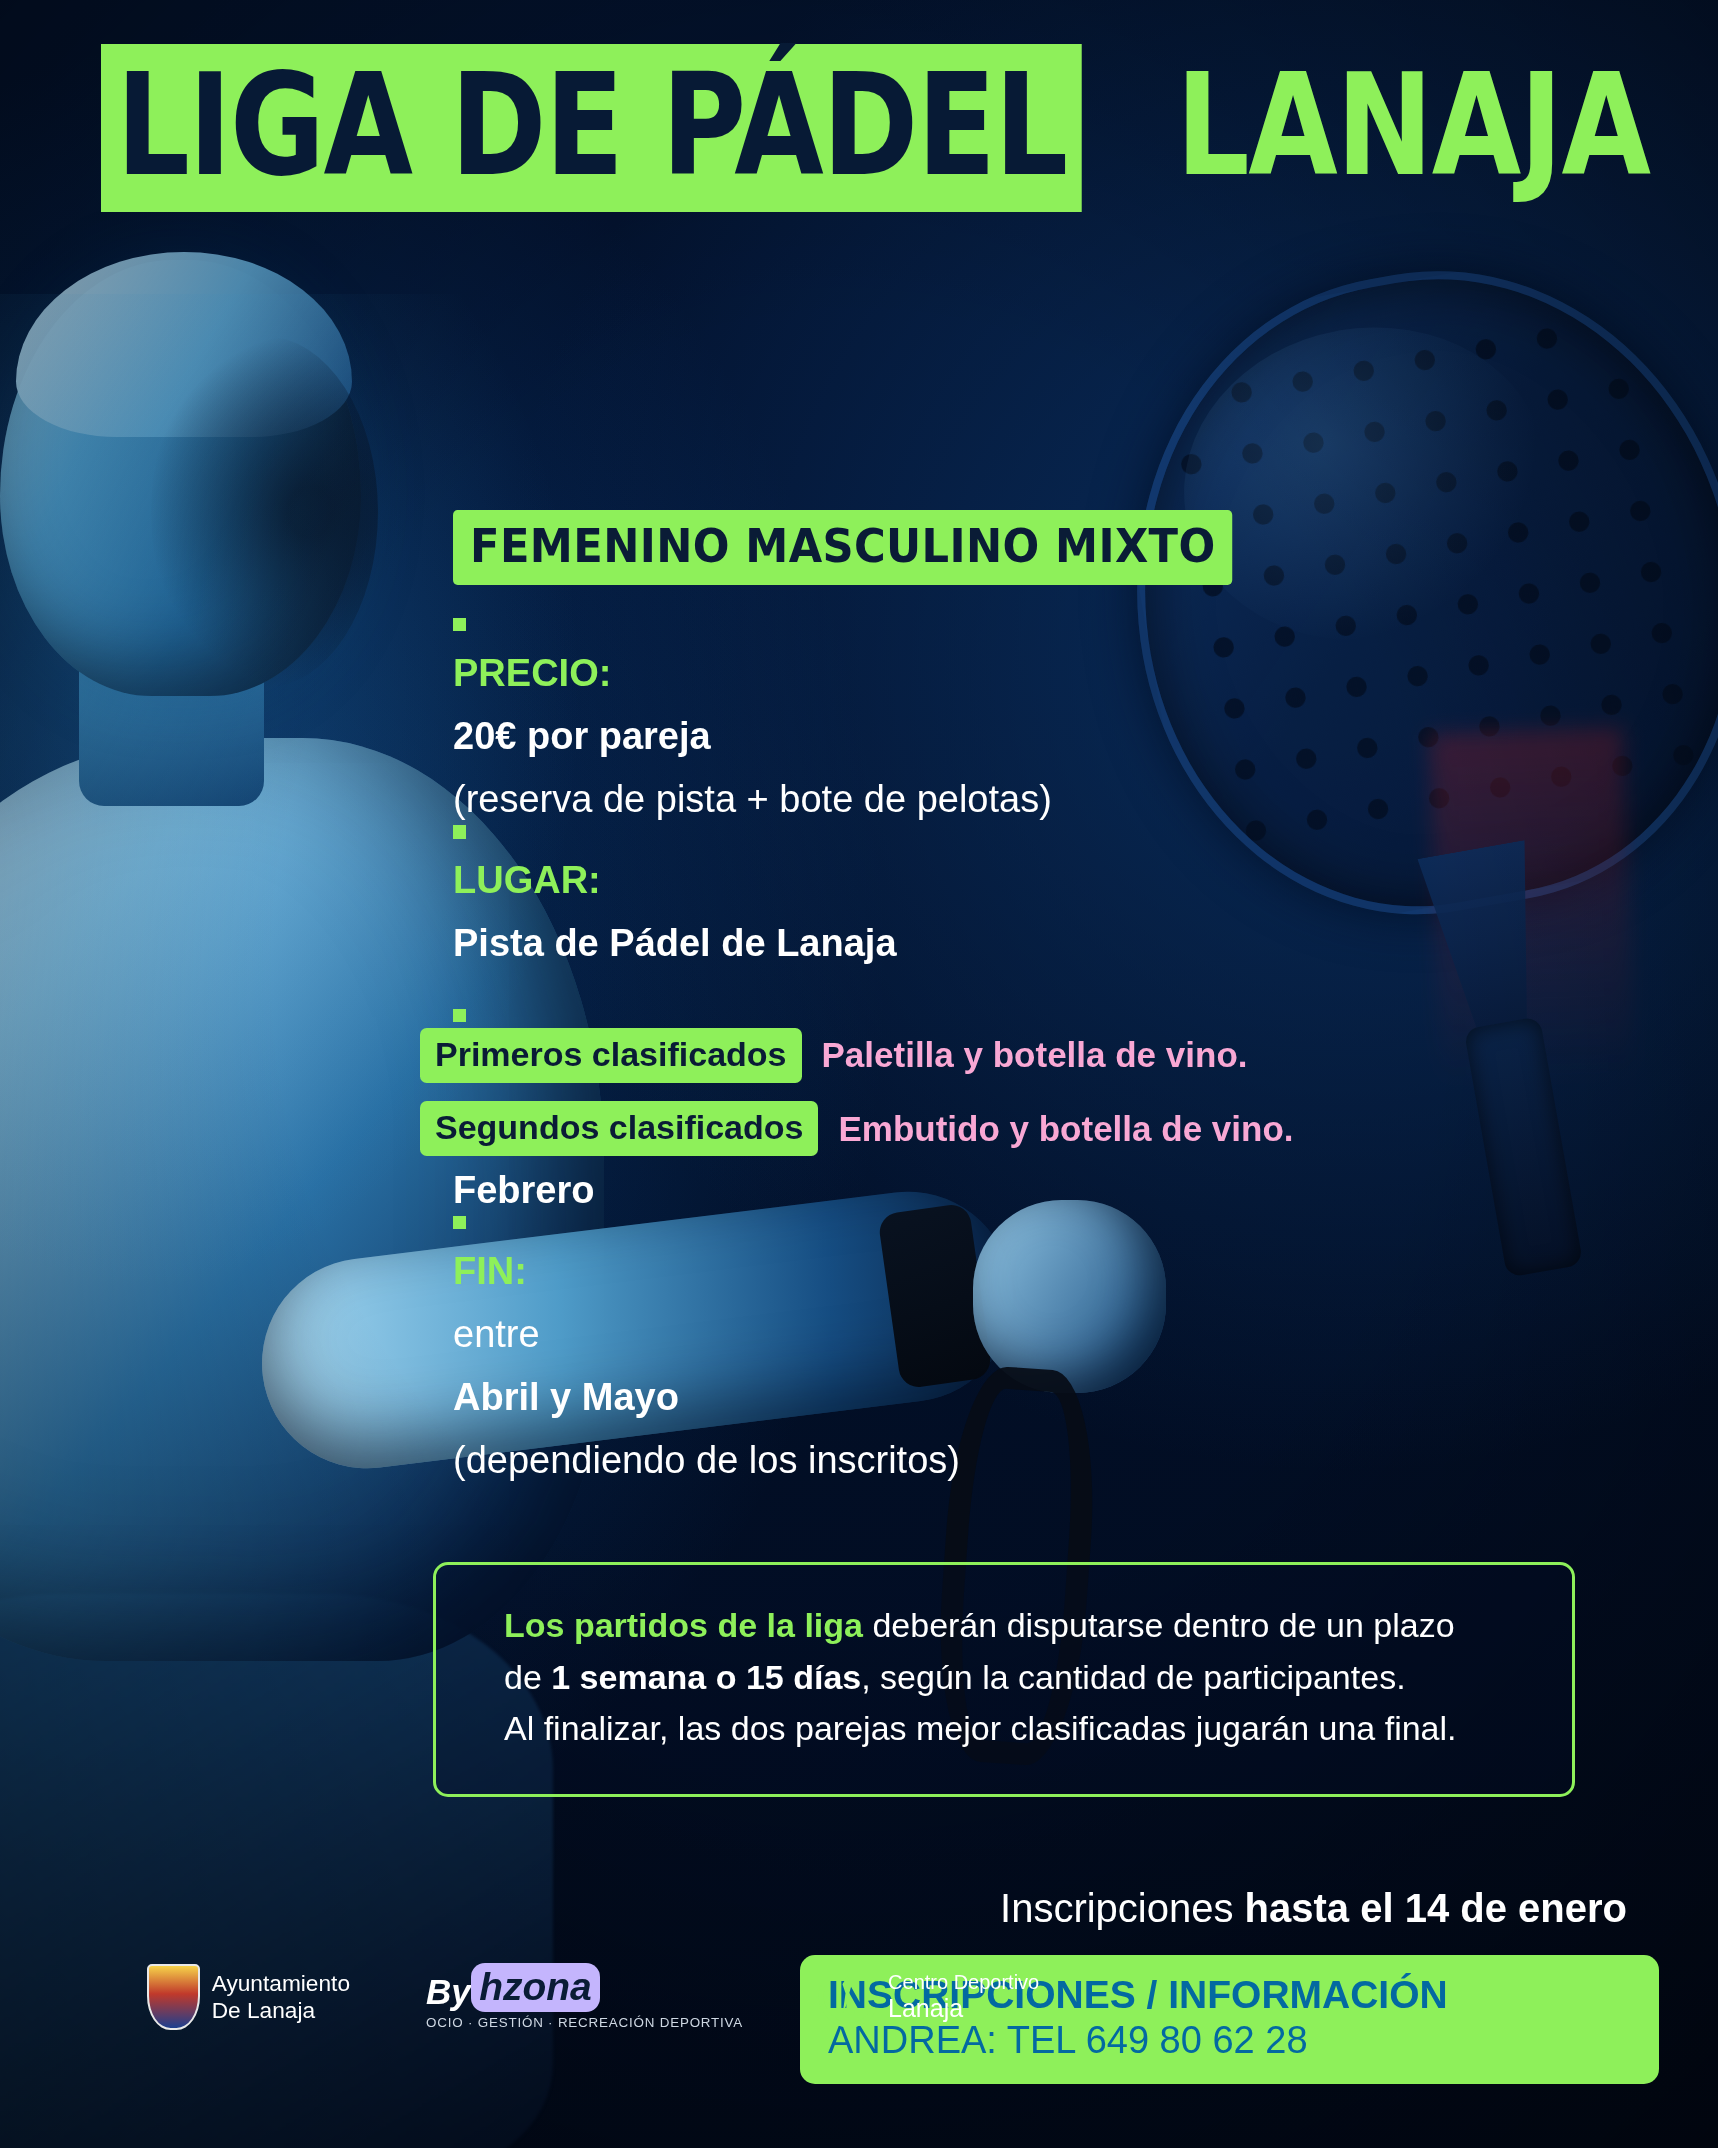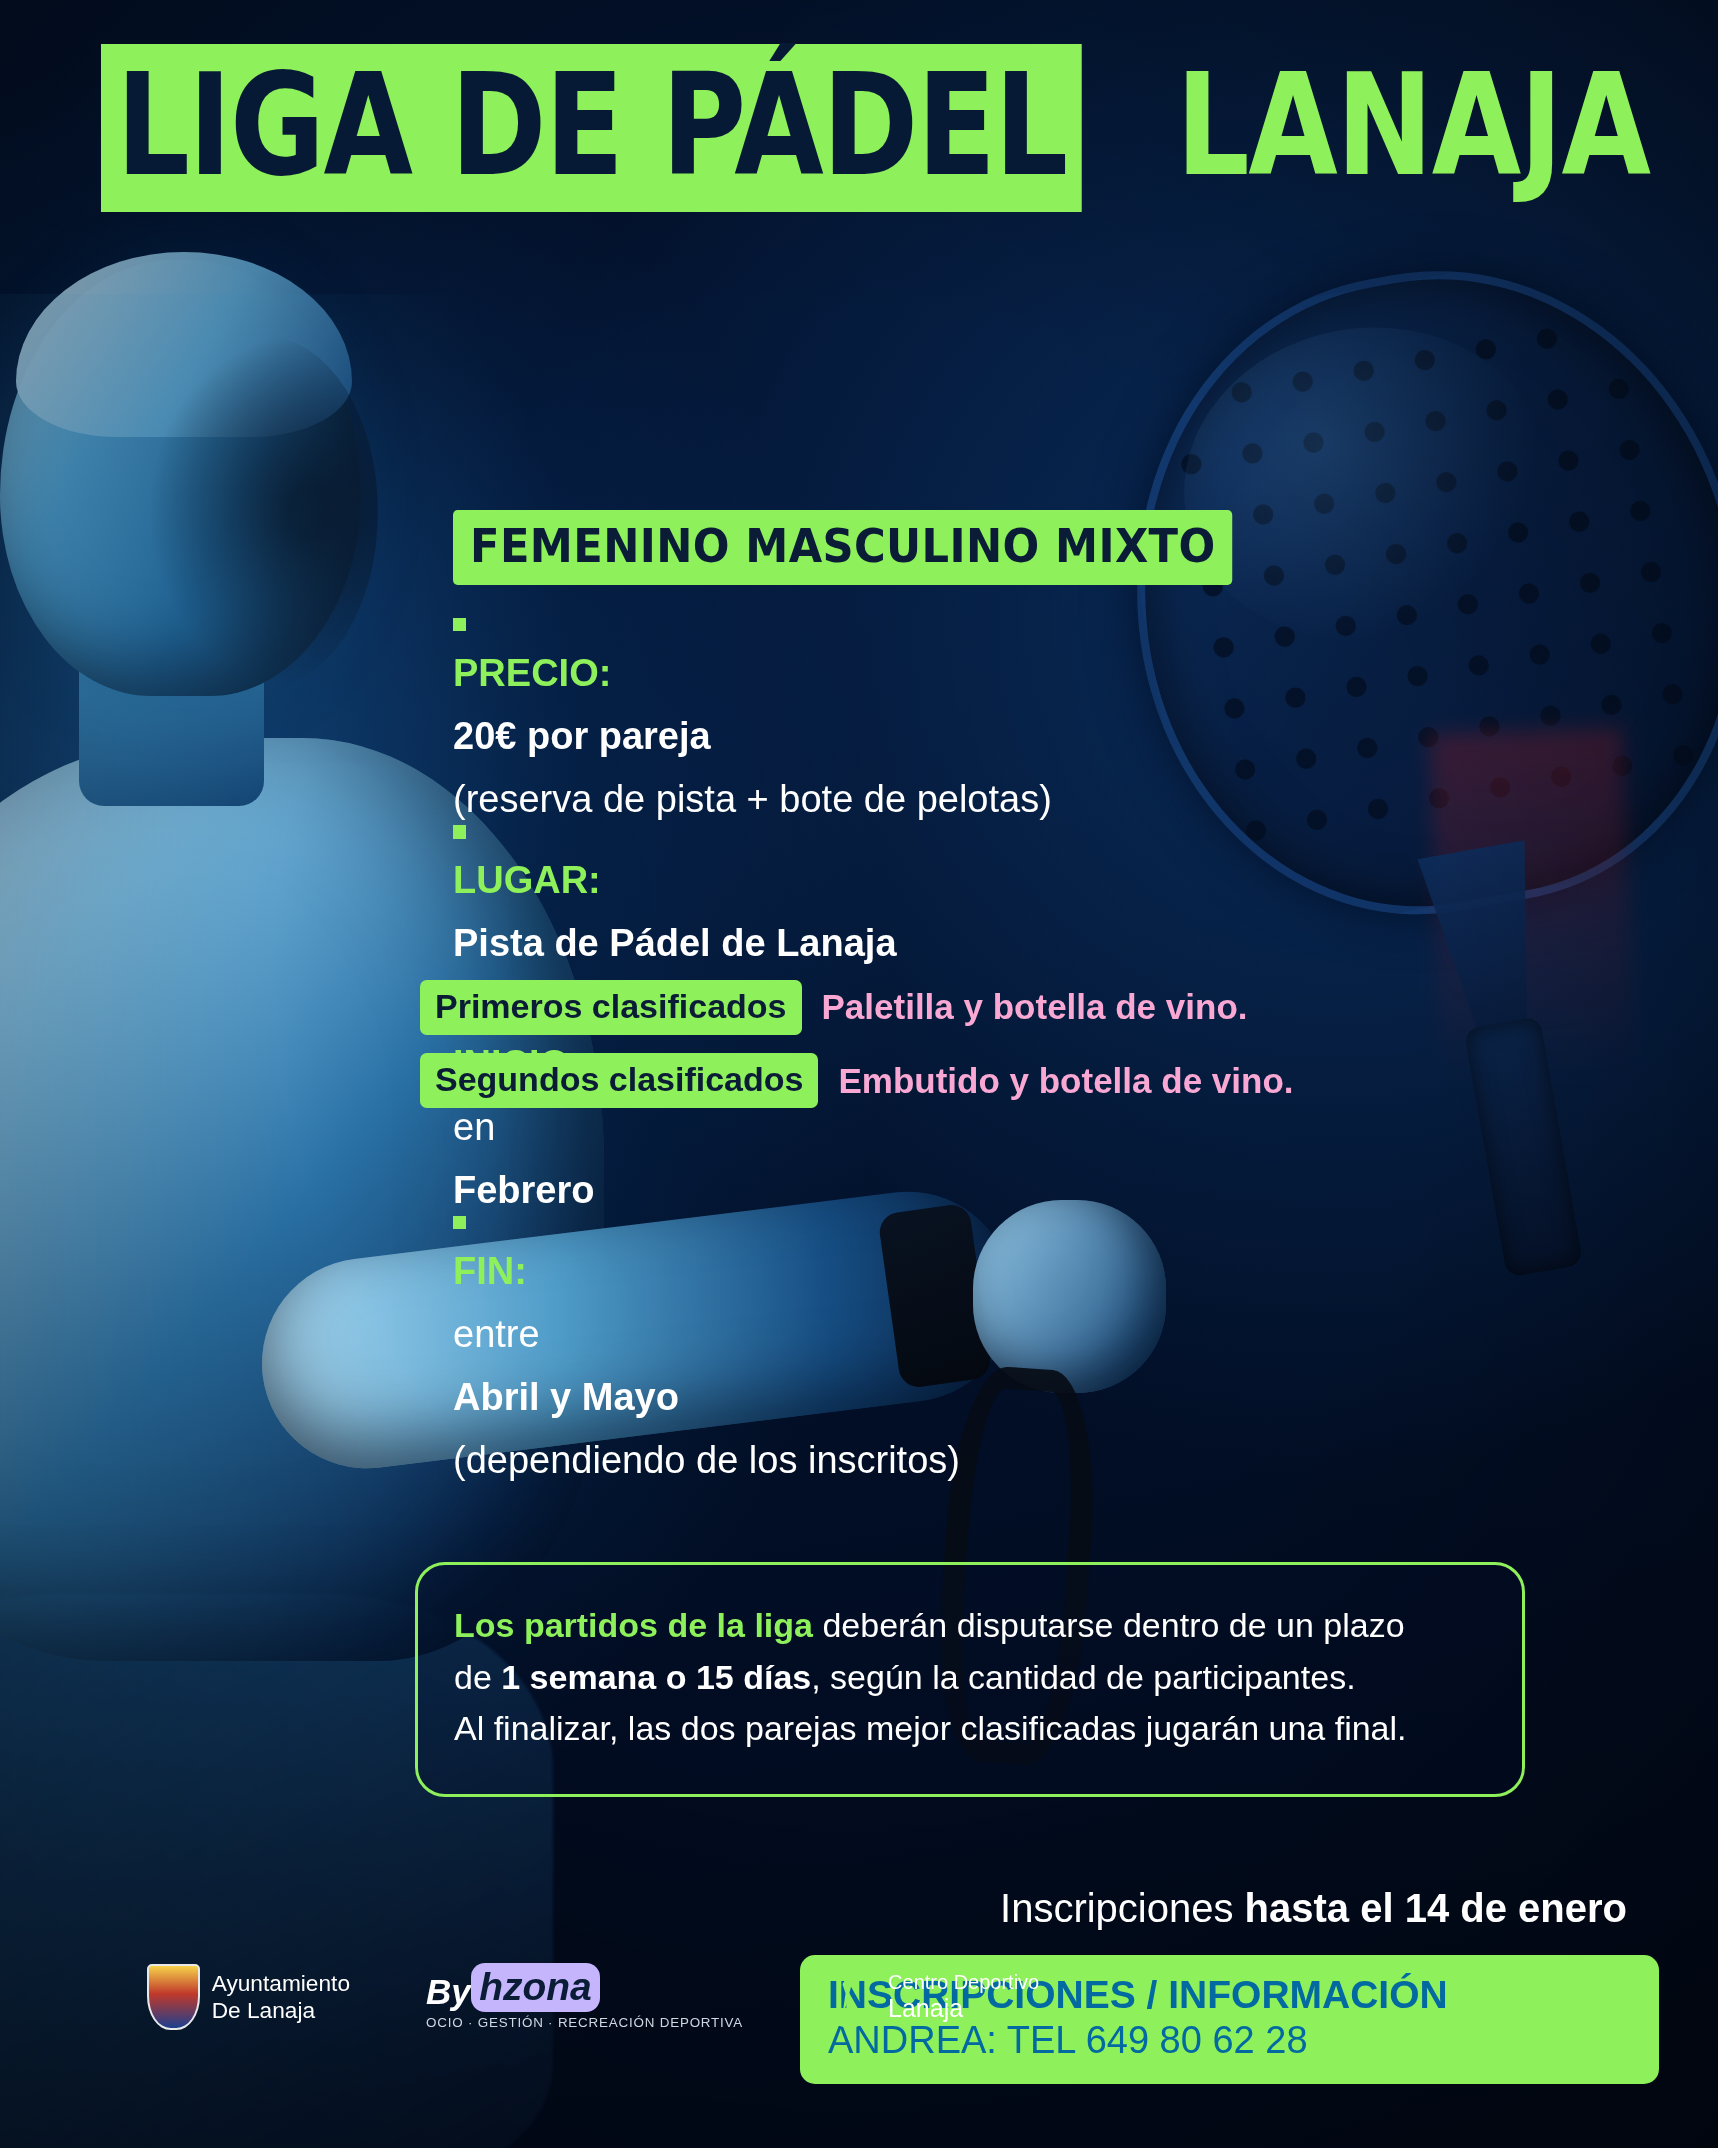--- a/index.html
+++ b/index.html
@@ -308,21 +308,21 @@
     font-weight: 700;
   }
   .strong { font-weight: 700; color: #ffffff; }
   .reg { font-weight: 400; color: #ffffff; }
   .gap-block { height: 39px; }
 
   
   .prizes {
     position: absolute;
     left: 420px;
-    top: 980px;
+    top: 1028px;
     width: 1175px;
   }
   .prize-row {
     display: flex;
     align-items: center;
     gap: 20px;
     margin-bottom: 18.5px;
   }
   .prize-chip {
     background: #8ef05a;
@@ -337,26 +337,26 @@
     color: #f9a8d4;
     font-weight: 700;
     font-size: 35px;
     white-space: nowrap;
     text-align: center;
   }
 
   
   .rules {
     position: absolute;
-    left: 415px;
+    left: 433px;
     top: 1562px;
     width: 1028px;
     border: 3.4px solid #8ef05a;
-    border-radius: 30px;
-    padding: 35px 40px 39px 36px;
+    border-radius: 15px;
+    padding: 35px 40px 39px 68px;
     color: #ffffff;
     background: rgba(3,16,40,0.28);
   }
   .rules p {
     margin: 0;
     font-size: 34px;
     line-height: 1.52;
     white-space: nowrap;
   }
   .rules .g { color: #8ef05a; font-weight: 700; }

